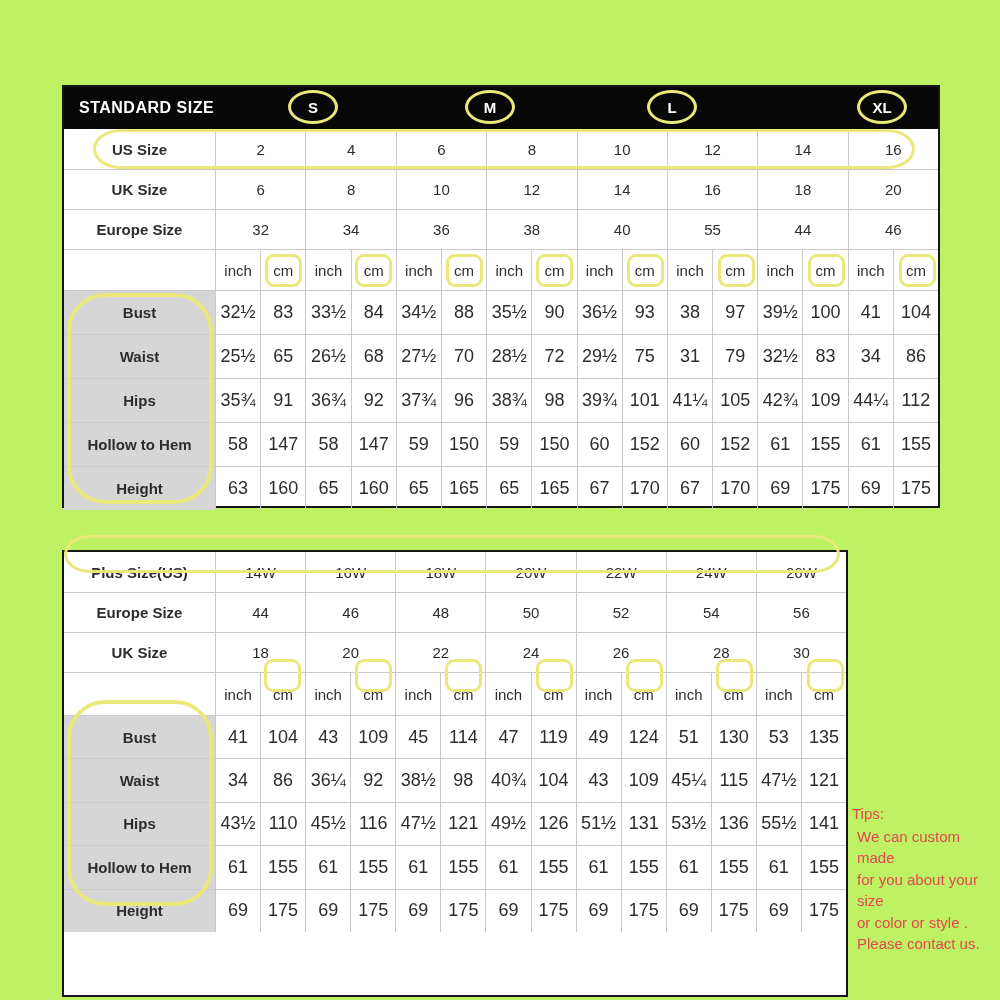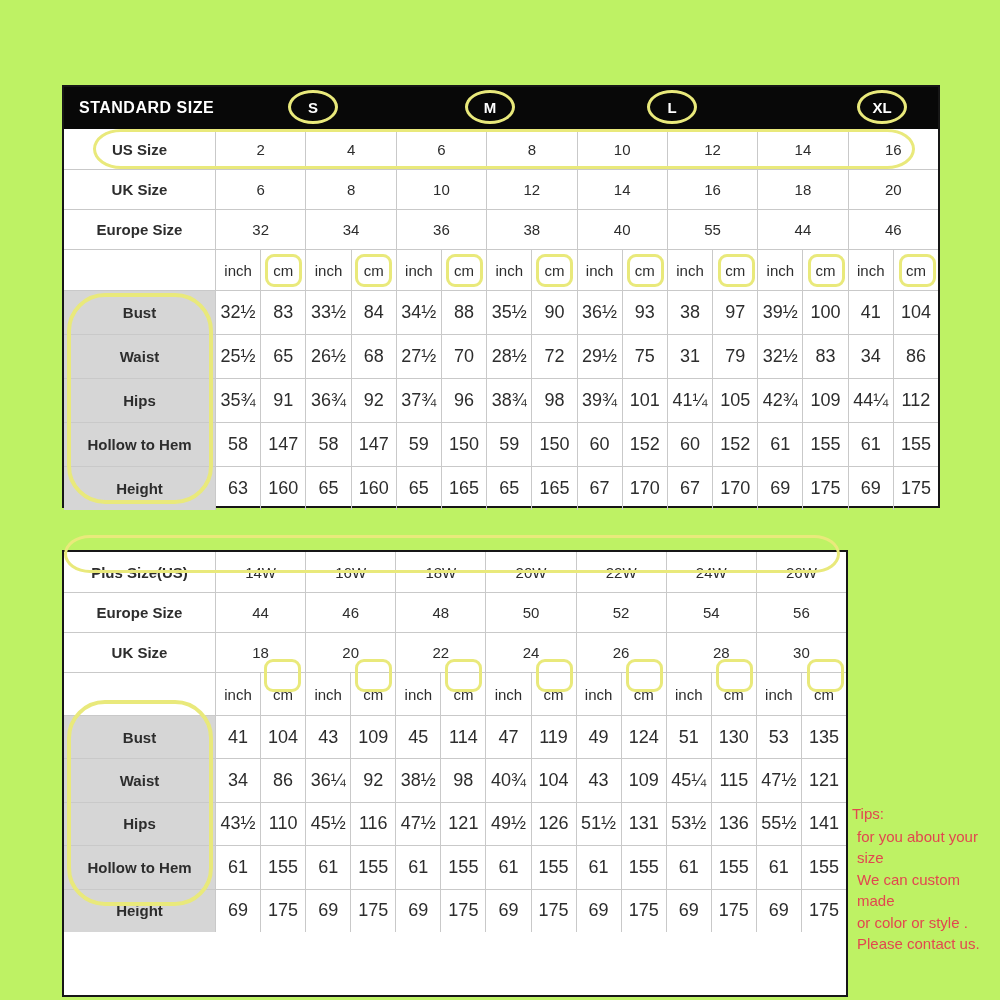--- a/index.html
+++ b/index.html
@@ -327,22 +327,22 @@
         <div class="cell measure-val">69</div>
         <div class="cell measure-val">175</div>
         <div class="cell measure-val">69</div>
         <div class="cell measure-val">175</div>
       </div>
   </section>
 
   <div class="tips">
     <div class="tips-title">Tips:</div>
     <div id="tips-lines">
+        <div class="tips-line">We can custom made</div>
         <div class="tips-line">for you about your size</div>
-        <div class="tips-line">We can custom made</div>
         <div class="tips-line">or color or style .</div>
         <div class="tips-line">Please contact us.</div>
       </div>
   </div>
 
   <div class="overlay" id="overlay">
     <div class="oval us-oval"></div>
     <div class="rect std-labels-rect"></div>
     <div class="oval plus-oval"></div>
     <div class="rect plus-labels-rect"></div>

